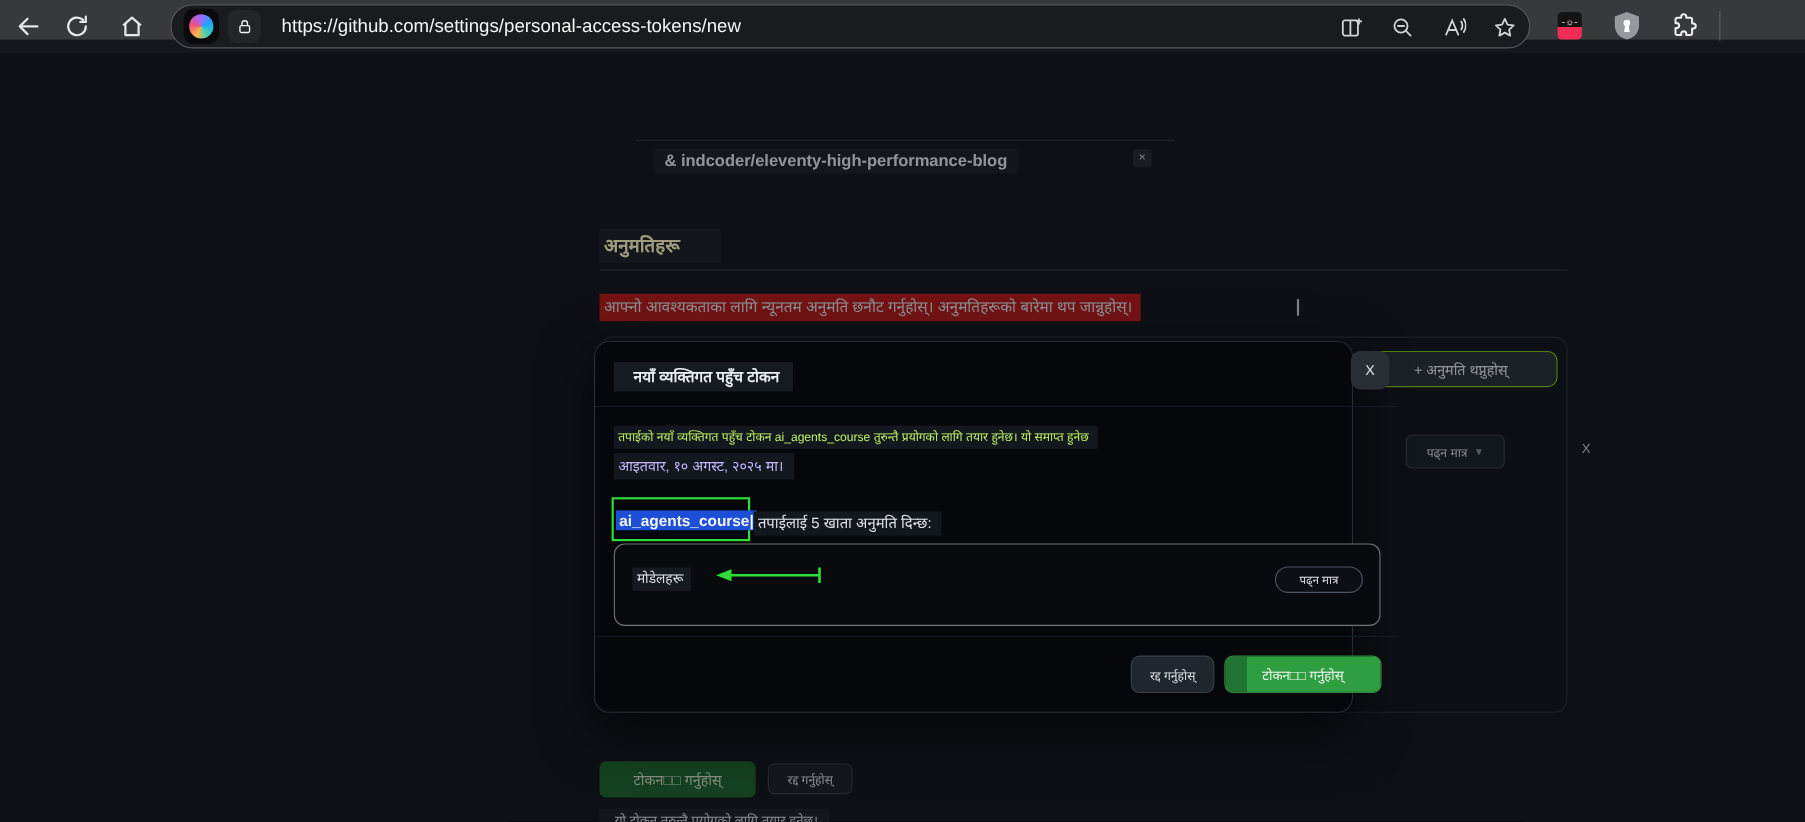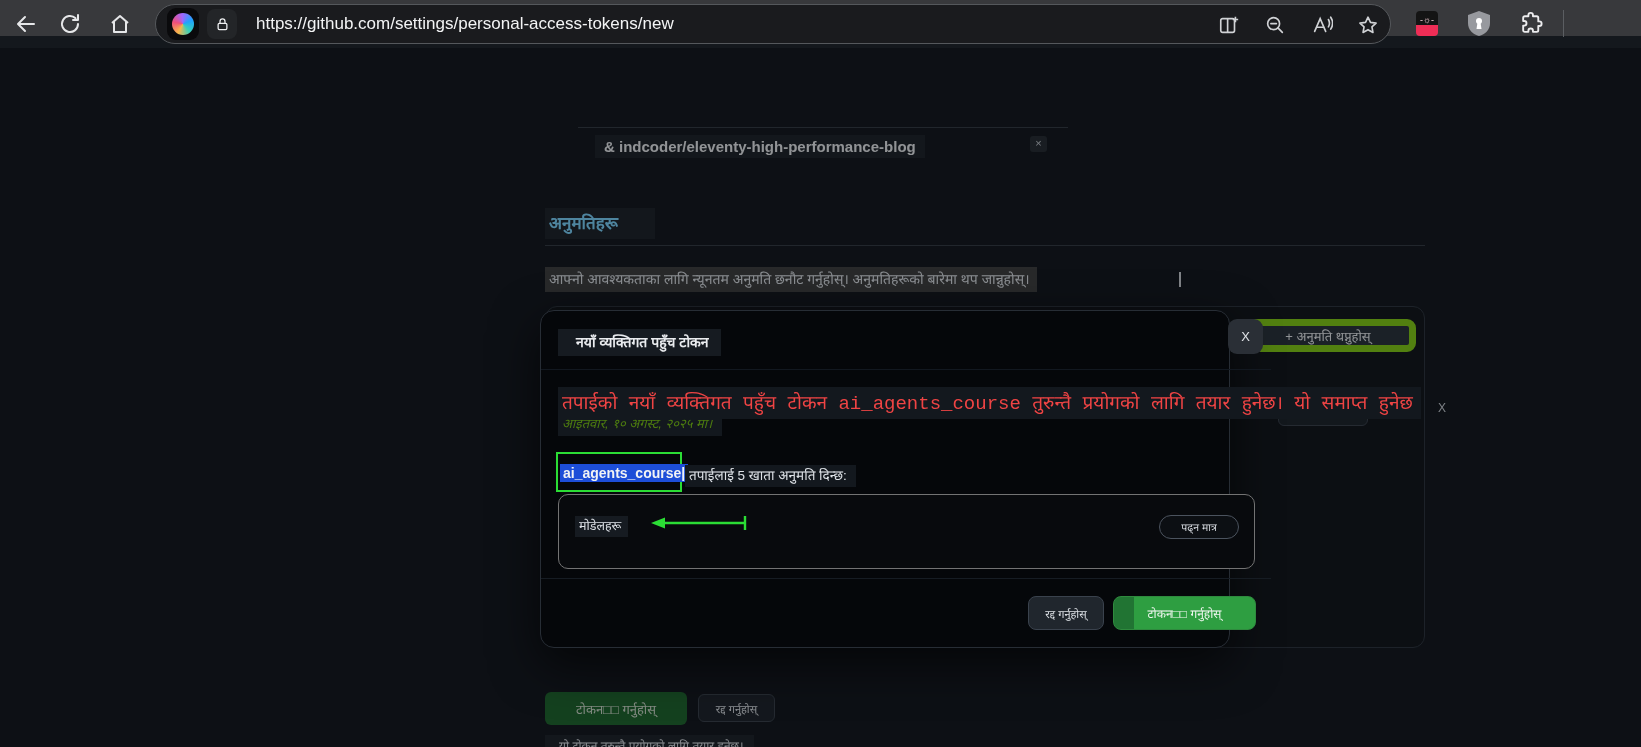--- a/index.html
+++ b/index.html
@@ -56,38 +56,38 @@
     position:absolute; left:595px; top:87px; padding:3px 9px;
     font-size:15px; font-weight:bold; color:#e9ebed; background:#1e2329; white-space:nowrap;
   }
   .repo-close {
     position:absolute; left:1030px; top:88px; width:17px; height:16px;
     background:#272c33; color:#c3c8ce; border-radius:3px; font-size:11px;
     text-align:center; line-height:15px;
   }
   .perm-heading {
     position:absolute; left:545px; top:160px; padding:3px 12px 5px 4px;
-    font-size:17px; font-weight:bold; background:#1e2329; color:#7dd3fc; min-width:110px;
+    font-size:17px; font-weight:bold; background:#1e2329; color:#fef9c3; min-width:110px;
   }
   .perm-desc {
     position:absolute; left:545px; top:219px; padding:2px 8px 4px 4px;
-    font-size:14px; background:#404040; color:#dde1e6; white-space:nowrap;
+    font-size:14px; background:#b91c1c; color:#dde1e6; white-space:nowrap;
   }
   .text-caret { position:absolute; left:1179px; top:224px; width:2px; height:15px; background:#cdd1d6; }
   .perm-panel {
     position:absolute; left:545px; top:258px; width:880px; height:342px;
     border:1px solid #2e353e; border-radius:12px; background:#13161b;
   }
   .tab-pill {
     position:absolute; top:276px; padding:4px 16px; background:#262c34;
     border-radius:10px; font-size:13px; color:#e4e7ea; white-space:nowrap;
   }
   .add-perm-btn {
     position:absolute; left:1240px; top:271px; width:176px; height:33px;
-    background:#2b323b; border:7px solid #84cc16; border-radius:9px;
+    background:#2b323b; border:1px solid #84cc16; border-radius:9px;
     font-size:13px; color:#e7eaed; display:flex; align-items:center; justify-content:center; white-space:nowrap;
   }
   .row-select {
     position:absolute; left:1278px; top:347px; width:90px; height:31px;
     background:#1e242b; border:1px solid #3a414b; border-radius:6px;
     display:flex; align-items:center; justify-content:center; gap:6px;
     font-size:11px; color:#d6dade;
   }
   .row-select .chev { color:#8b929b; font-size:9px; }
   .row-remove { position:absolute; left:1438px; top:353px; font-size:12px; color:#c7ccd2; }
@@ -118,25 +118,25 @@
     background:#161b21; font-size:14px; font-weight:bold; color:#e9ebee; white-space:nowrap;
   }
   .modal-close {
     position:absolute; left:687px; top:8px; width:35px; height:35px;
     background:#2a2f36; border-radius:9px; color:#e0e3e7; font-size:13px;
     display:flex; align-items:center; justify-content:center;
   }
   .modal-hdiv { position:absolute; left:0; top:58px; width:730px; height:1px; background:#121820; }
   .modal-intro {
     position:absolute; left:17px; top:76px; padding:2px 8px 4px 4px;
-    background:#13181e; font-size:19px; color:#ef4444; white-space:nowrap;font-family:Liberation Mono, monospace;
+    background:#13181e; font-size:11px; color:#bef264; white-space:nowrap;
   }
   .modal-expiry {
     position:absolute; left:17px; top:101px; padding:2px 10px 4px 4px;
-    background:#13181e; font-size:13px; color:#4d7c0f; white-space:nowrap;font-style:italic;
+    background:#13181e; font-size:13px; color:#c4b5fd; white-space:nowrap;
   }
   .anno-rect {
     position:absolute; left:15px; top:141px; width:126px; height:40px;
     border:2px solid #2bdd35;
   }
   .token-name {
     position:absolute; left:19px; top:153px; padding:1px 3px;
     background:#1d4ed8; font-size:14px; font-weight:bold; color:#f1f3f5; white-space:nowrap;
   }
   .grants-chip {

